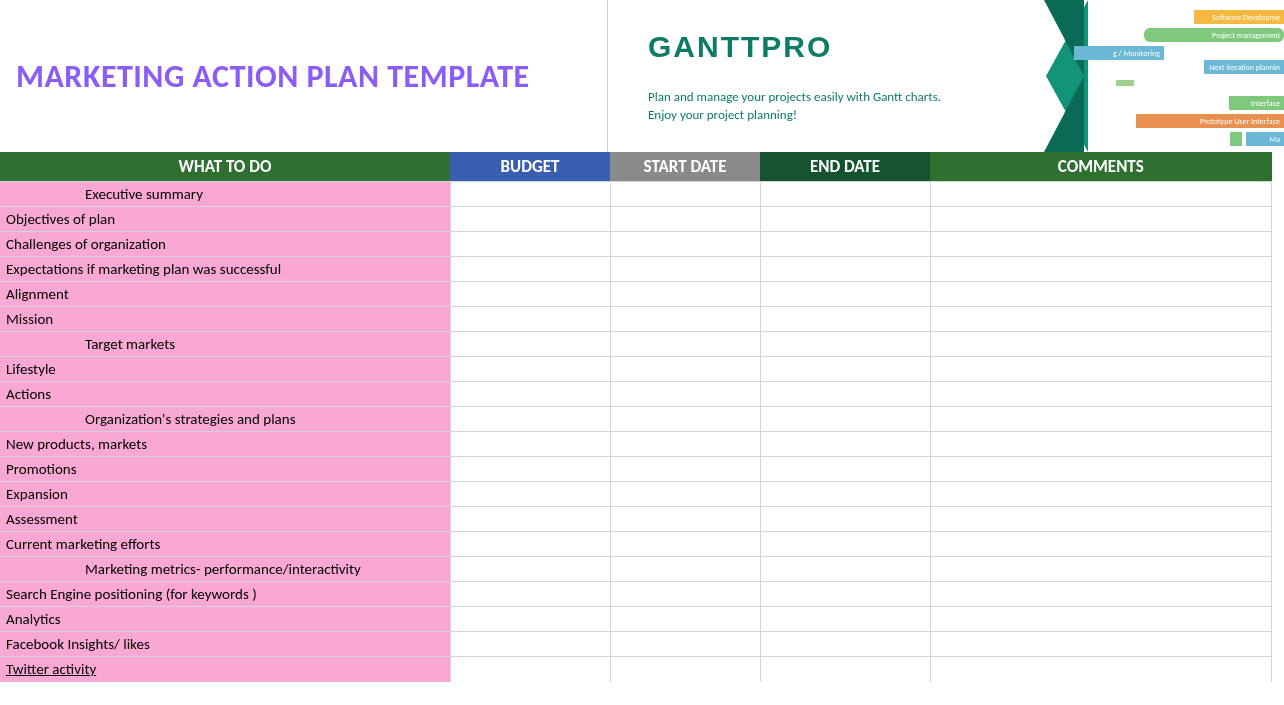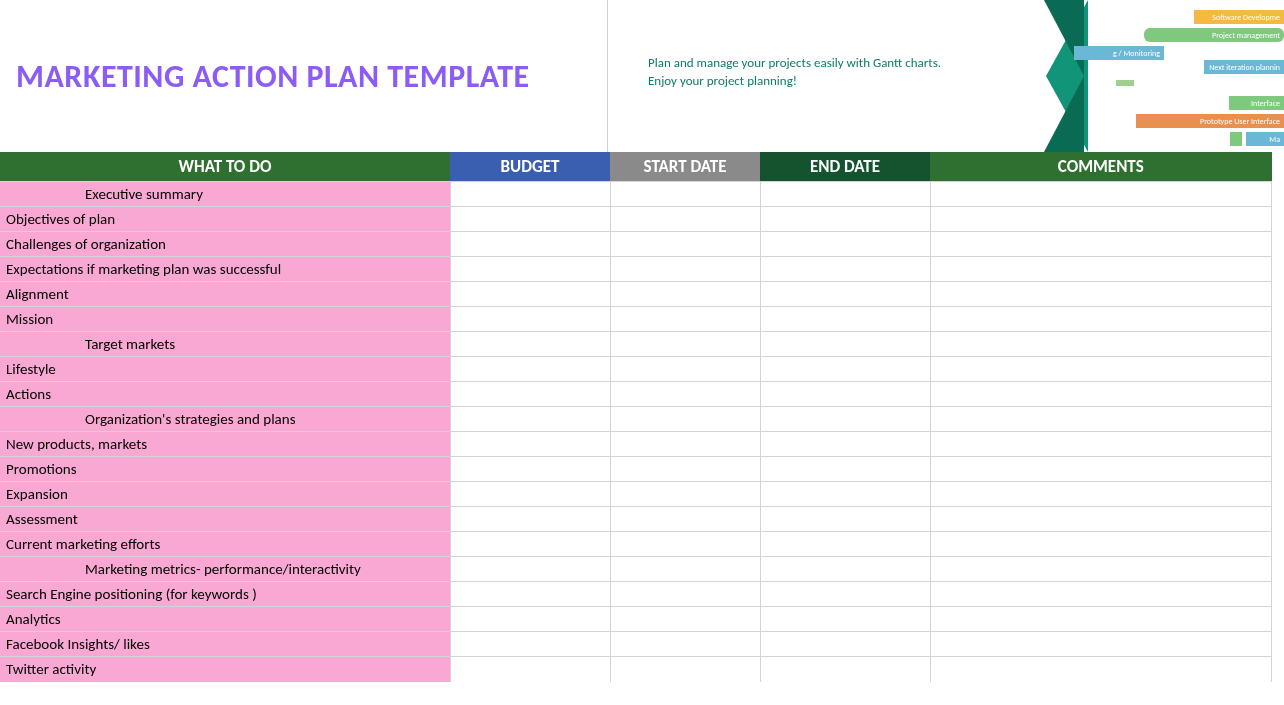--- a/index.html
+++ b/index.html
@@ -123,30 +123,31 @@
   }
   tbody tr.section td.what {
     padding-left: 85px;
   }
   tbody tr.item td.what {
     padding-left: 6px;
   }
   tbody td.empty {
     background: #fff;
   }
-  tbody tr:last-child td { border-bottom: none;}
+  tbody tr:last-child td { border-bottom: none; text-decoration: underline;}
 </style>
 </head>
 <body>
 
 <div class="header">
   <div class="header-left">
     <div class="title">MARKETING ACTION PLAN TEMPLATE</div>
   </div>
   <div class="header-right">
+    <div class="logo">GANTTPRO</div>
     <div class="tagline">
       <span>Plan and manage your projects easily with Gantt charts.</span><br>
       <span>Enjoy your project planning!</span>
     </div>
     <div class="gantt-decor">
       <div class="fold2"></div>
       <div class="fold"></div>
       <div class="bar b1">Software Developme</div>
       <div class="bar b2">Project management</div>
       <div class="bar b3">g / Monitoring</div>

